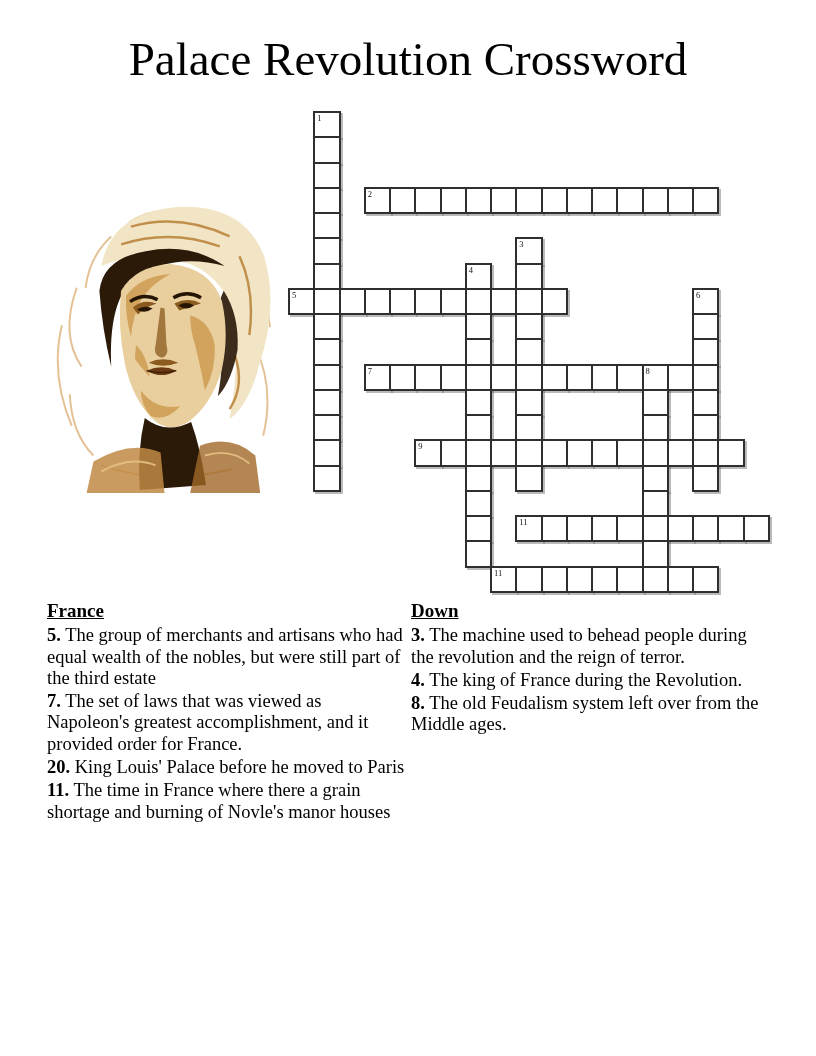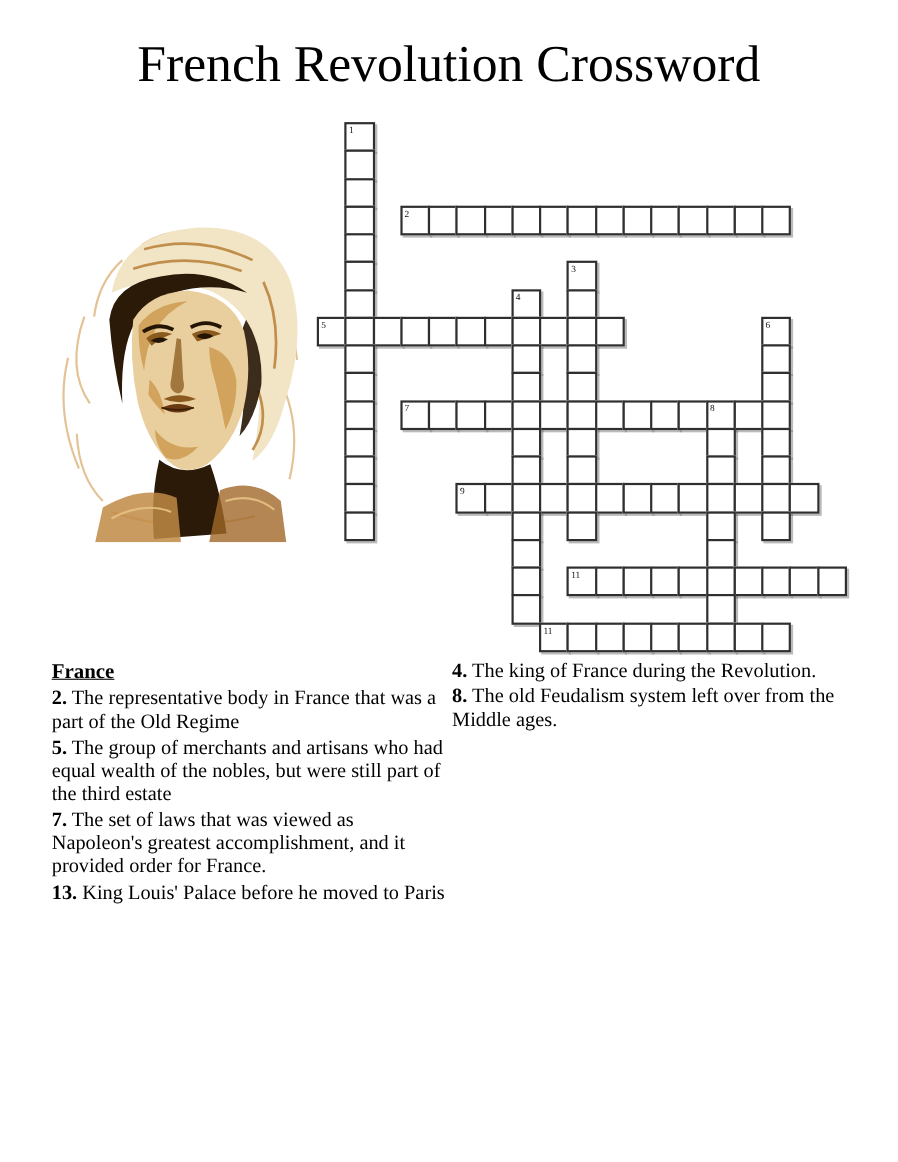--- a/index.html
+++ b/index.html
@@ -68,21 +68,21 @@
     font-weight: bold;
     text-decoration: underline;
     margin-bottom: 4px;
   }
   .clue { margin-bottom: 2px; }
   .clue b { font-weight: bold; }
 </style>
 </head>
 <body>
 
-<h1 class="page-title">French Revolution Crossword</h1>
+<h1 class="page-title">Palace Revolution Crossword</h1>
 
 <svg class="portrait" viewBox="0 0 250 300" xmlns="http://www.w3.org/2000/svg" aria-hidden="true">
 
   <g fill="none" stroke="#d8a868" stroke-width="2" opacity="0.7">
     <path d="M20,130 Q8,180 30,232"></path>
     <path d="M35,92 Q18,140 40,172"></path>
     <path d="M28,200 Q30,240 52,262"></path>
     <path d="M215,150 Q236,192 224,242"></path>
     <path d="M60,272 Q120,293 192,276"></path>
     <path d="M150,20 Q118,6 88,26"></path>
@@ -269,25 +269,27 @@
     <div class="cell" style="left: 303px; top: 454.5px; width: 27.25px; height: 27.25px;"></div>
     <div class="cell" style="left: 328.25px; top: 454.5px; width: 27.25px; height: 27.25px;"></div>
     <div class="cell" style="left: 353.5px; top: 454.5px; width: 27.25px; height: 27.25px;"></div>
     <div class="cell" style="left: 378.75px; top: 454.5px; width: 27.25px; height: 27.25px;"></div>
     <div class="cell" style="left: 404px; top: 454.5px; width: 27.25px; height: 27.25px;"></div>
   </div>
 
 <div class="clues-col clues-across">
   <div class="clues-heading">France</div>
   <div id="across-list">
-      <div class="clue"><b>2.</b><span> The representative body in France that was a part of the Old Regime</span></div>
       <div class="clue"><b>5.</b><span> The group of merchants and artisans who had equal wealth of the nobles, but were still part of the third estate</span></div>
       <div class="clue"><b>7.</b><span> The set of laws that was viewed as Napoleon's greatest accomplishment, and it provided order for France.</span></div>
-      <div class="clue"><b>13.</b><span> King Louis' Palace before he moved to Paris</span></div>
+      <div class="clue"><b>20.</b><span> King Louis' Palace before he moved to Paris</span></div>
+      <div class="clue"><b>11.</b><span> The time in France where there a grain shortage and burning of Novle's manor houses</span></div>
     </div>
 </div>
 
 <div class="clues-col clues-down">
+  <div class="clues-heading">Down</div>
   <div id="down-list">
+      <div class="clue"><b>3.</b><span> The machine used to behead people during the revolution and the reign of terror.</span></div>
       <div class="clue"><b>4.</b><span> The king of France during the Revolution.</span></div>
       <div class="clue"><b>8.</b><span> The old Feudalism system left over from the Middle ages.</span></div>
     </div>
 </div>
 
 </body></html>

